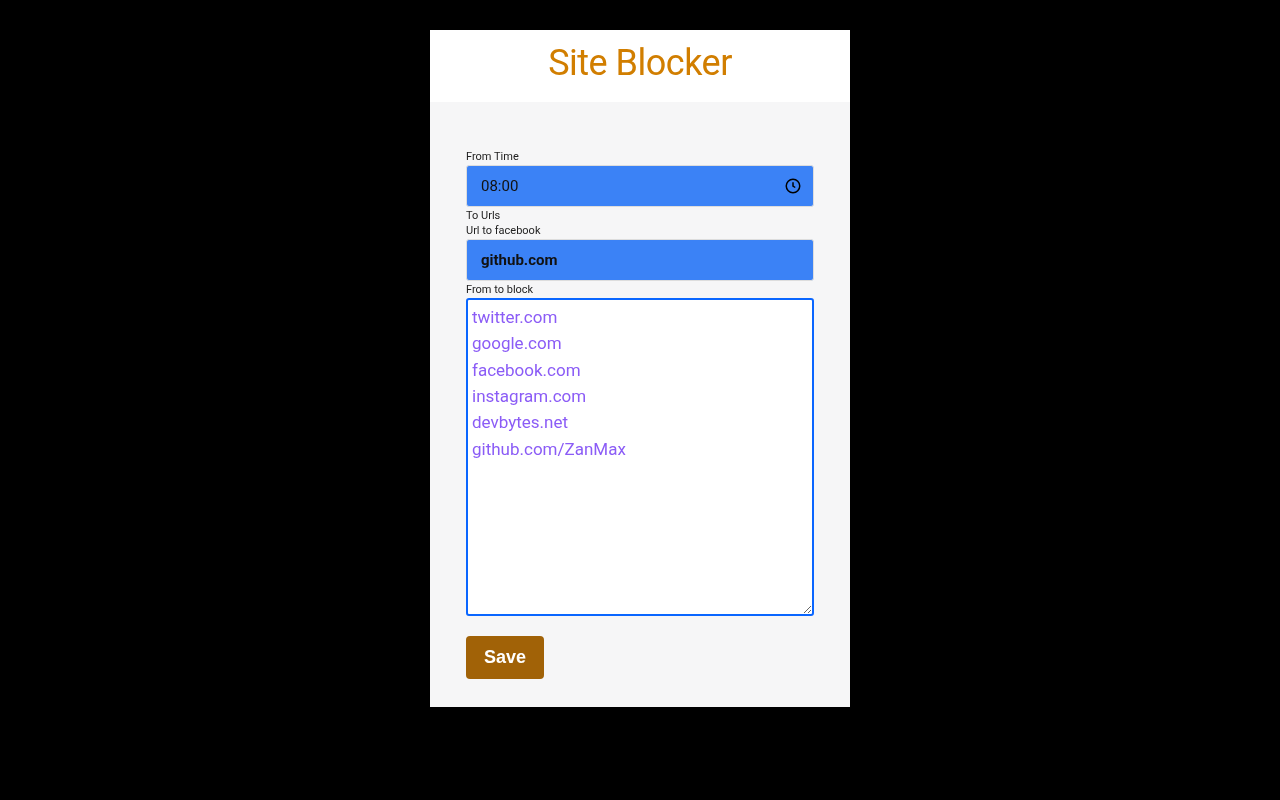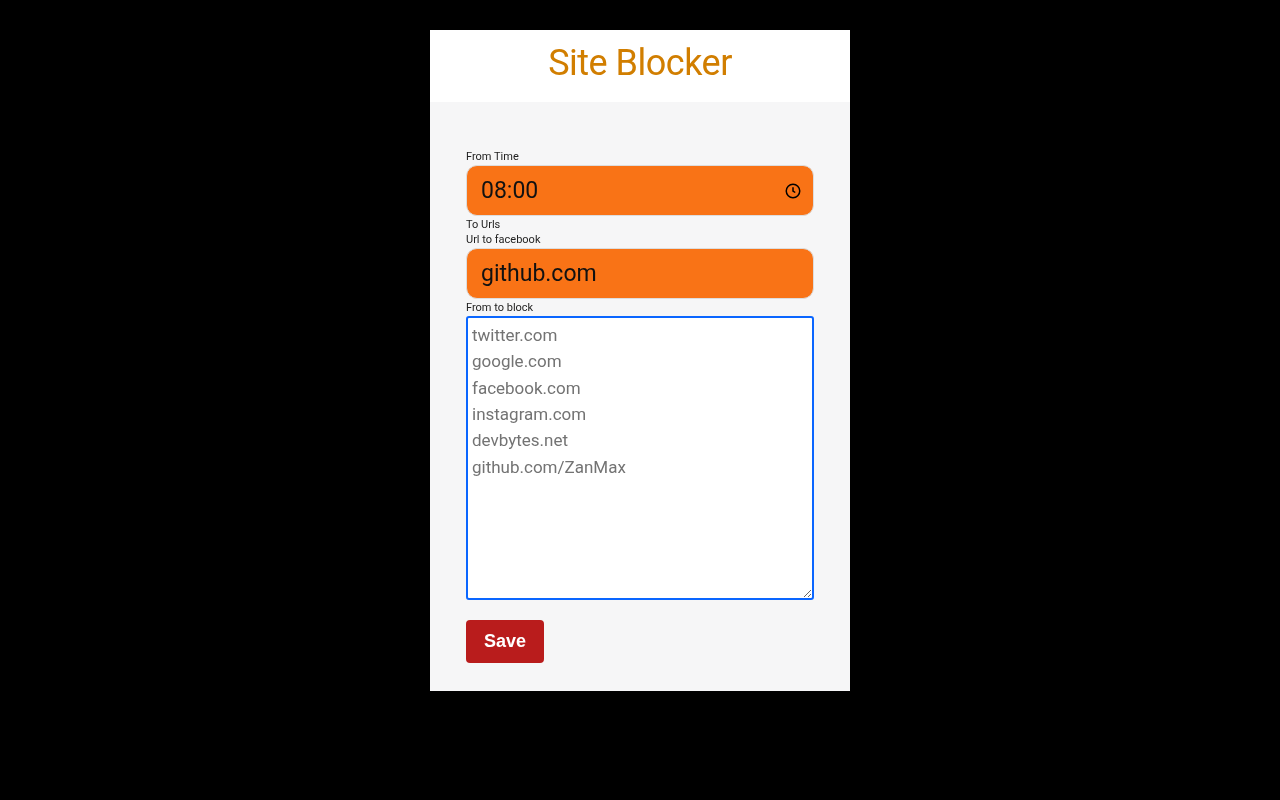--- a/index.html
+++ b/index.html
@@ -43,62 +43,63 @@
       margin-bottom: 2px;
       display: block;
     }
     .time-input-wrap, .text-input-wrap {
       position: relative;
       margin-bottom: 2px;
     }
     .time-input, .text-input {
       width: 100%;
       border: 1px solid #ddd;
-      border-radius: 11px;
-      background: #f97316;
+      border-radius: 3px;
+      background: #3b82f6;
       padding: 11px 40px 11px 14px;
-      font-size: 23px;
+      font-size: 15px;
       color: #111;
       font-family: inherit;
       outline: none;
     }
     .text-input {
+      font-weight: bold;
     }
     .clock-icon {
       position: absolute;
       right: 12px;
       top: 50%;
       transform: translateY(-50%);
       width: 18px;
       height: 18px;
       pointer-events: none;
     }
     .field-group {
       margin-bottom: 0px;
     }
     .field-group + .field-group {
       margin-top: 0px;
     }
     .textarea {
       width: 100%;
-      height: 284px;
+      height: 318px;
       border: 2px solid #0a66ff;
       border-radius: 3px;
       background: #fff;
       padding: 4px 4px;
       font-size: 17px;
-      color: #737373;
+      color: #8b5cf6;
       font-family: inherit;
       outline: none;
       resize: both;
       line-height: 1.55;
     }
     .save-btn {
       margin-top: 16px;
-      background: #b91c1c;
+      background: #a16207;
       color: #fff;
       border: none;
       border-radius: 4px;
       padding: 11px 18px;
       font-size: 18px;
       font-weight: 700;
       cursor: pointer;
     }
   </style>
 </head>

